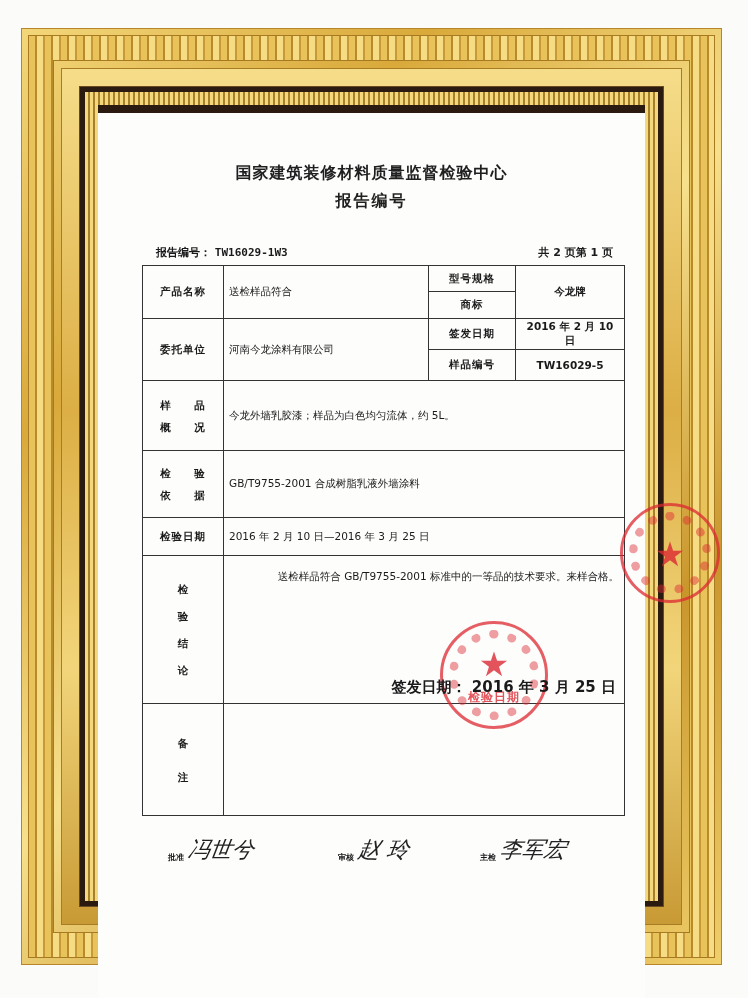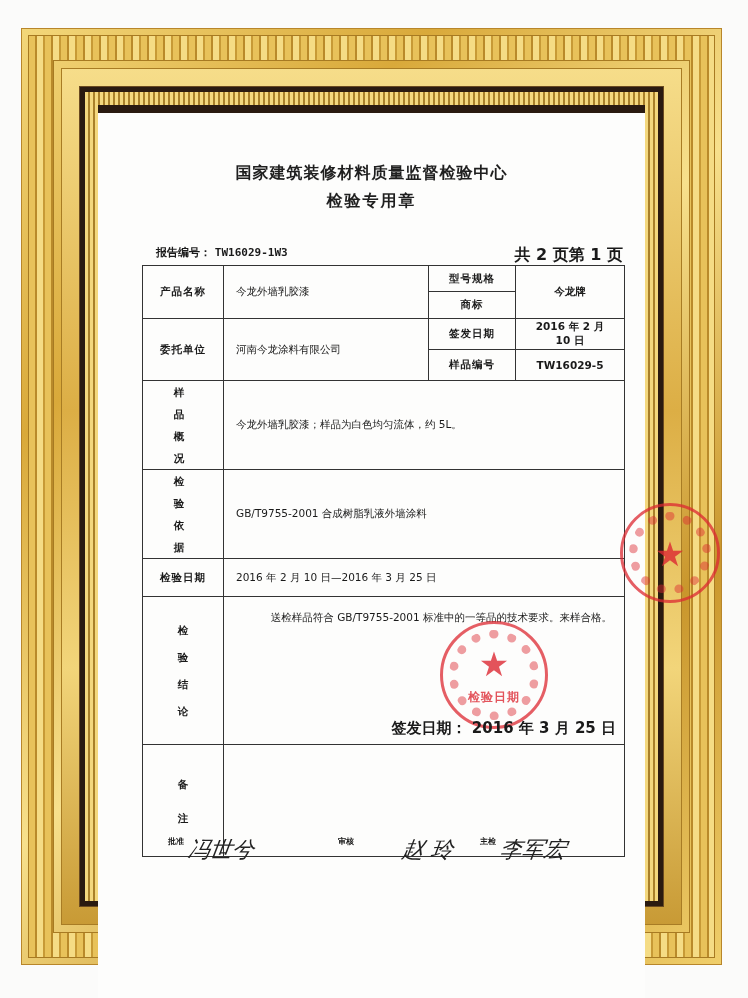--- a/index.html
+++ b/index.html
@@ -46,29 +46,29 @@
   }
   .subtitle {
     position: absolute; left: 0; right: 0; top: 78px; text-align: center;
     font-size: 16px; font-weight: bold; letter-spacing: 2px; color: #1f1f1f;
   }
   .report-no {
     position: absolute; left: 46px; top: 132px; font-size: 11px; font-weight: bold; margin-left: 12px;
   }
   .report-no .val { font-family: "DejaVu Sans Mono", "Liberation Mono", monospace; }
   .page-info {
-    position: absolute; right: 22px; top: 132px; font-size: 16px; font-weight: bold;
+    position: absolute; right: 32px; top: 132px; font-size: 11px; font-weight: bold;
   }
   
   table.report {
     position: absolute; left: 44px; top: 152px; width: 482px;
     border-collapse: collapse; table-layout: fixed; font-size: 10.5px;
   }
   table.report td {
-    border: 1px solid #333; padding: 0 12px; vertical-align: middle;
+    border: 1px solid #333; padding: 0 5px; vertical-align: middle;
   }
   td.lbl { text-align: center; font-weight: bold; letter-spacing: 1px; }
   td.lbl.spaced { letter-spacing: 10px; line-height: 22px; padding-left: 14px; }
   td.vlbl { text-align: center; font-weight: bold; line-height: 27px; }
   td.vlbl span { display: block; }
   td.center { text-align: center; font-weight: bold; }
   .conclusion-cell { position: relative; vertical-align: top !important; }
   .conclusion-text { margin-top: 14px; text-align: right; }
   .issue-date {
     position: absolute; right: 8px; bottom: 6px; font-size: 15px; font-weight: bold; z-index: 2;
@@ -81,57 +81,57 @@
     color: rgba(220,40,50,0.8);
   }
   .seal .ring {
     position: absolute; inset: 6px; border-radius: 50%;
     border: 9px dotted rgba(220,40,50,0.45);
   }
   .seal .star { font-size: 34px; line-height: 34px; margin-top: 2px; }
   .seal .seal-label { font-size: 12px; font-weight: bold; margin-top: 8px; letter-spacing: 1px; }
   
   .sig { position: absolute; top: 722px; display: flex; align-items: flex-end; }
-  .sig .role { font-size: 8px; font-weight: bold; margin-right: 4px; margin-bottom: 18px; }
+  .sig .role { font-size: 8px; font-weight: bold; margin-right: 4px; margin-bottom: 2px; }
   .sig .name {
     font-family: "DejaVu Serif", "Liberation Serif", serif; font-size: 22px; font-style: italic;
     color: #222; transform: skewX(-8deg);
   }
 </style>
 </head>
 <body>
 
 <div class="frame-outer">
   <div class="frame-carve"></div>
   <div class="frame-bevel"></div>
   <div class="frame-dark"></div>
   <div class="frame-beads"></div>
 </div>
 
 <div class="paper">
   <div class="title">国家建筑装修材料质量监督检验中心</div>
-  <div class="subtitle">检验专用章</div>
+  <div class="subtitle">报告编号</div>
 
   <div class="report-no">
     <span>报告编号：</span>
     <span class="val">TW16029-1W3</span>
   </div>
   <div class="page-info">共 2 页第 1 页</div>
 
   <table class="report">
     <colgroup>
       <col style="width:81px">
         <col style="width:205px">
         <col style="width:87px">
         <col style="width:109px">
     </colgroup>
     <tbody>
         <tr style="height:26px">
       <td class="lbl" rowspan="2">产品名称</td>
-      <td rowspan="2">今龙外墙乳胶漆</td>
+      <td rowspan="2">送检样品符合</td>
       <td class="lbl">型号规格</td>
       <td class="center" rowspan="2">今龙牌</td>
     </tr>
     <tr style="height:27px">
       <td class="lbl">商标</td>
     </tr>
     <tr style="height:31px">
       <td class="lbl" rowspan="2">委托单位</td>
       <td rowspan="2">河南今龙涂料有限公司</td>
       <td class="lbl">签发日期</td>
@@ -192,21 +192,21 @@
 
   <div class="seal" style="left:522px; top:390px; width:100px; height:100px;">
     <div class="ring"></div>
     <div class="star">★</div>
   </div>
 
   <div class="sig" style="left:70px;">
     <span class="role">批准</span>
     <span class="name">冯世兮</span>
   </div>
-  <div class="sig" style="left:240px;gap:44px;">
+  <div class="sig" style="left:240px;">
     <span class="role">审核</span>
     <span class="name">赵  玲</span>
   </div>
   <div class="sig" style="left:382px;">
     <span class="role">主检</span>
     <span class="name">李军宏</span>
   </div>
 </div>
 
 </body></html>

